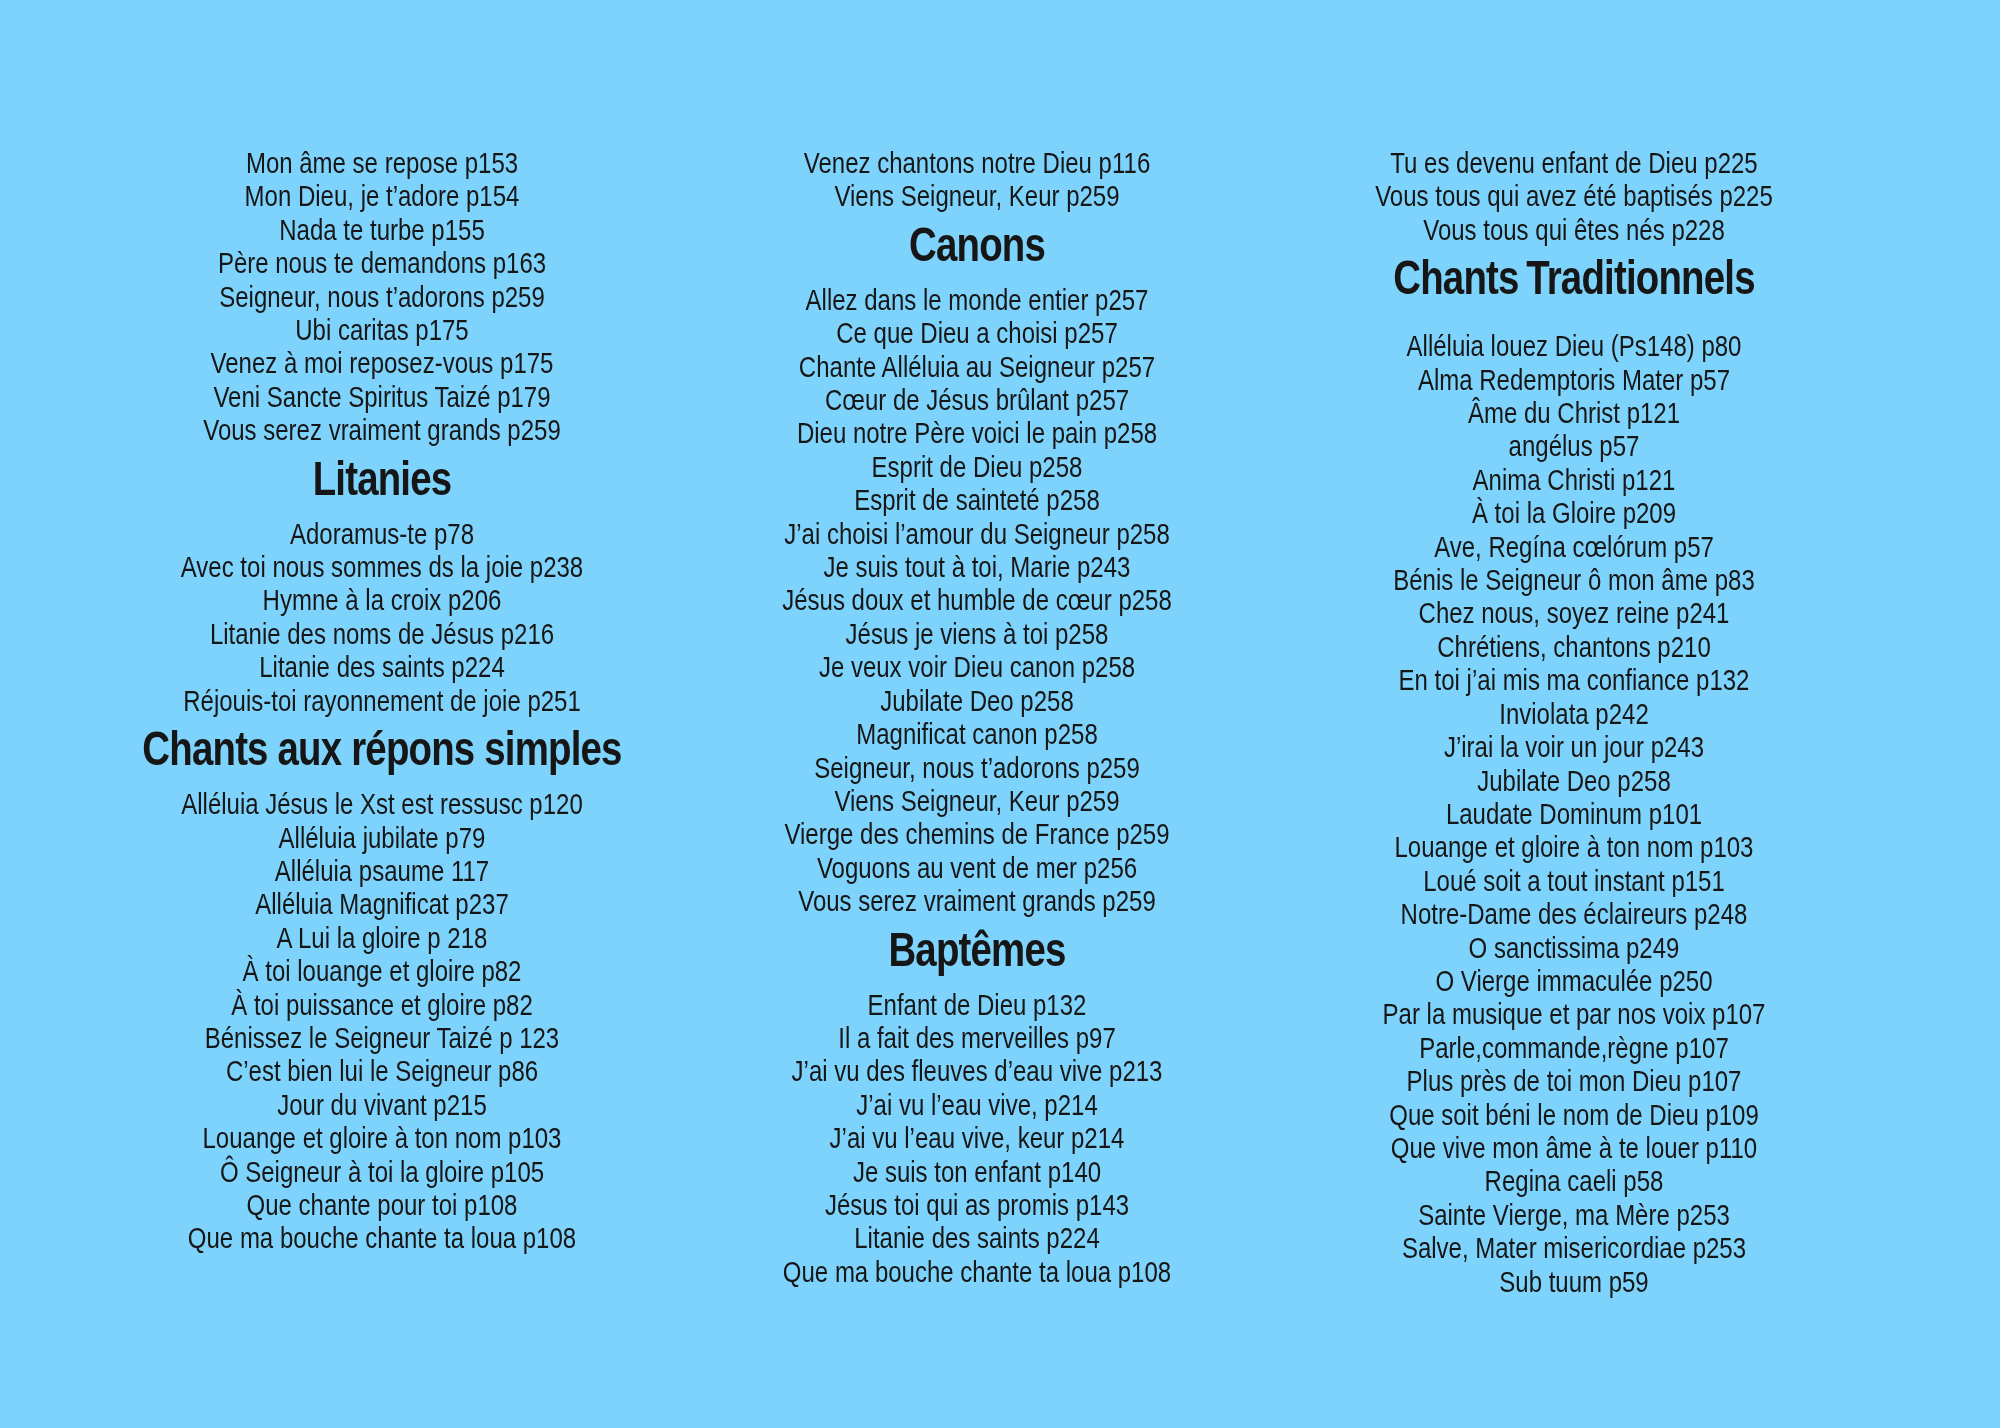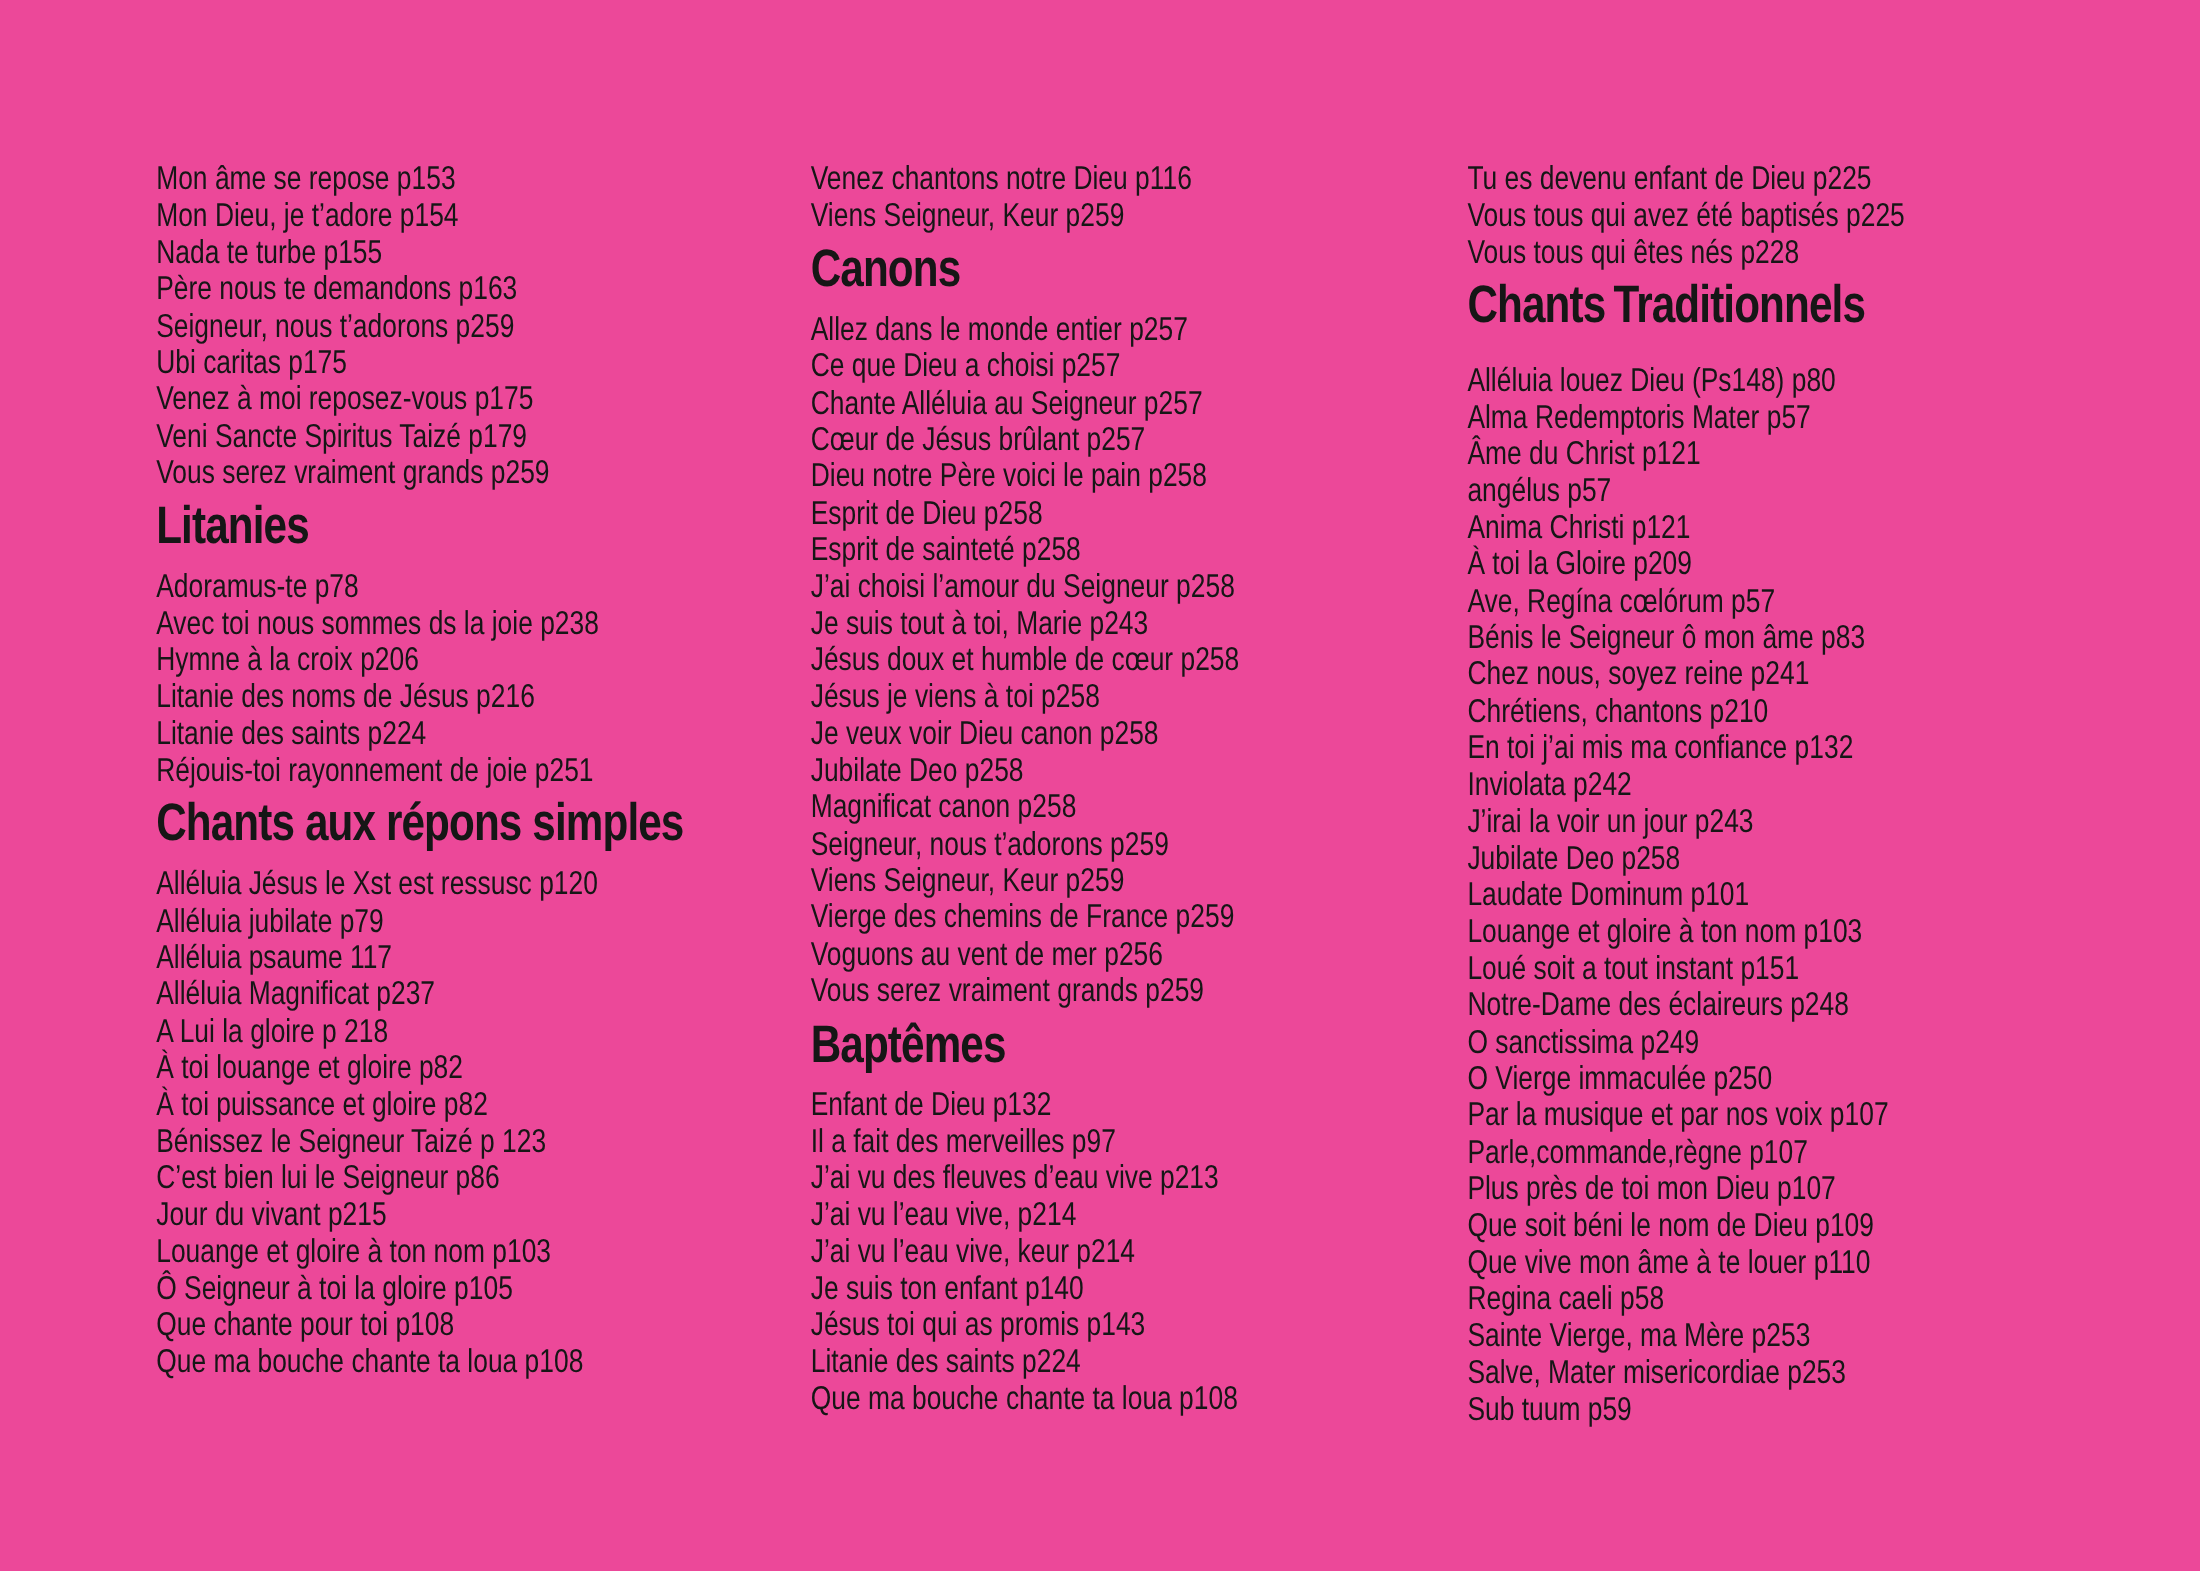--- a/index.html
+++ b/index.html
@@ -11,21 +11,22 @@
     width: 2000px;
     height: 1428px;
     position: relative;
     overflow: hidden;
     font-family: "Liberation Sans", sans-serif;
     color: #161616;
   }
   .page {
     position: absolute;
     inset: 0;
-    background: #ec4899;
+    background: #7dd3fc;
+    text-align: center;
   }
   .column {
     position: absolute;
     top: 146px;
     width: 600px;
     transform: scaleX(0.8);
     transform-origin: top left;
   }
   .col-1 { left: 142px; }
   .col-2 { left: 737px; }

